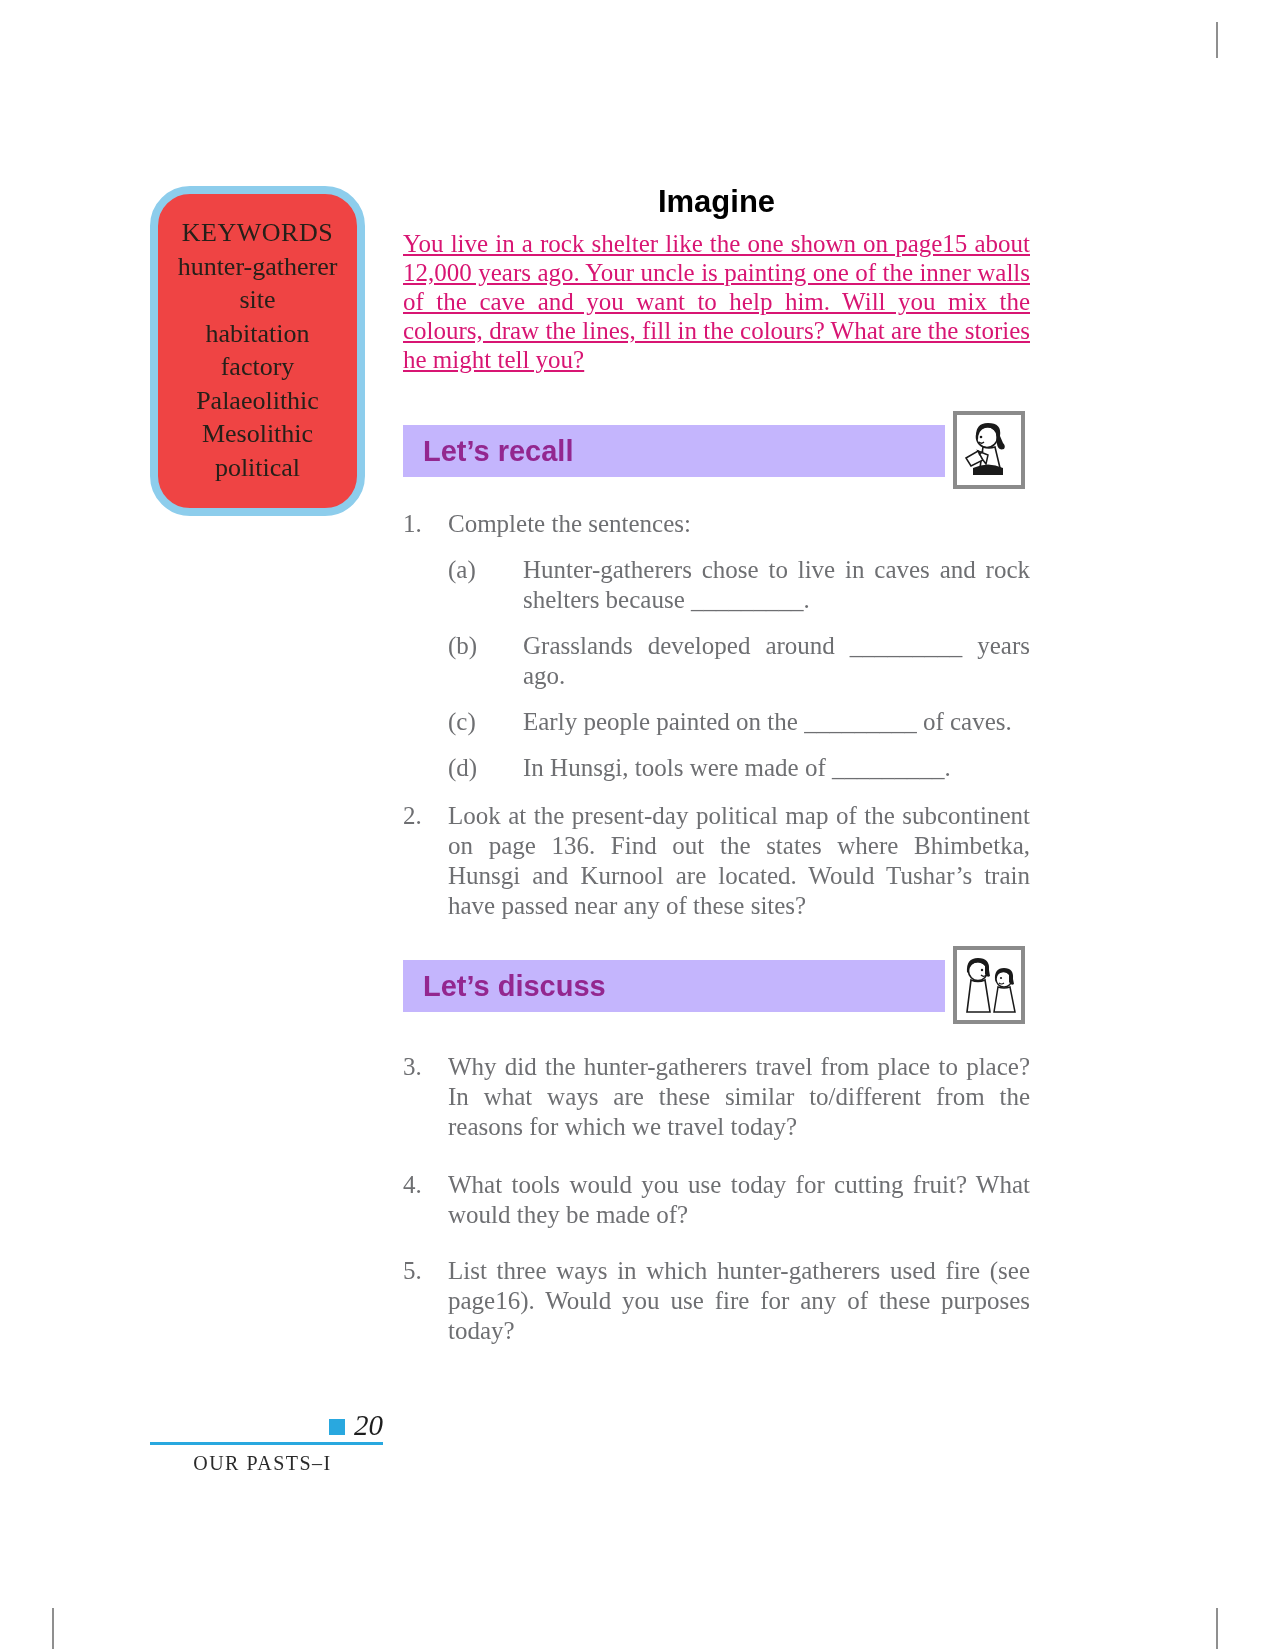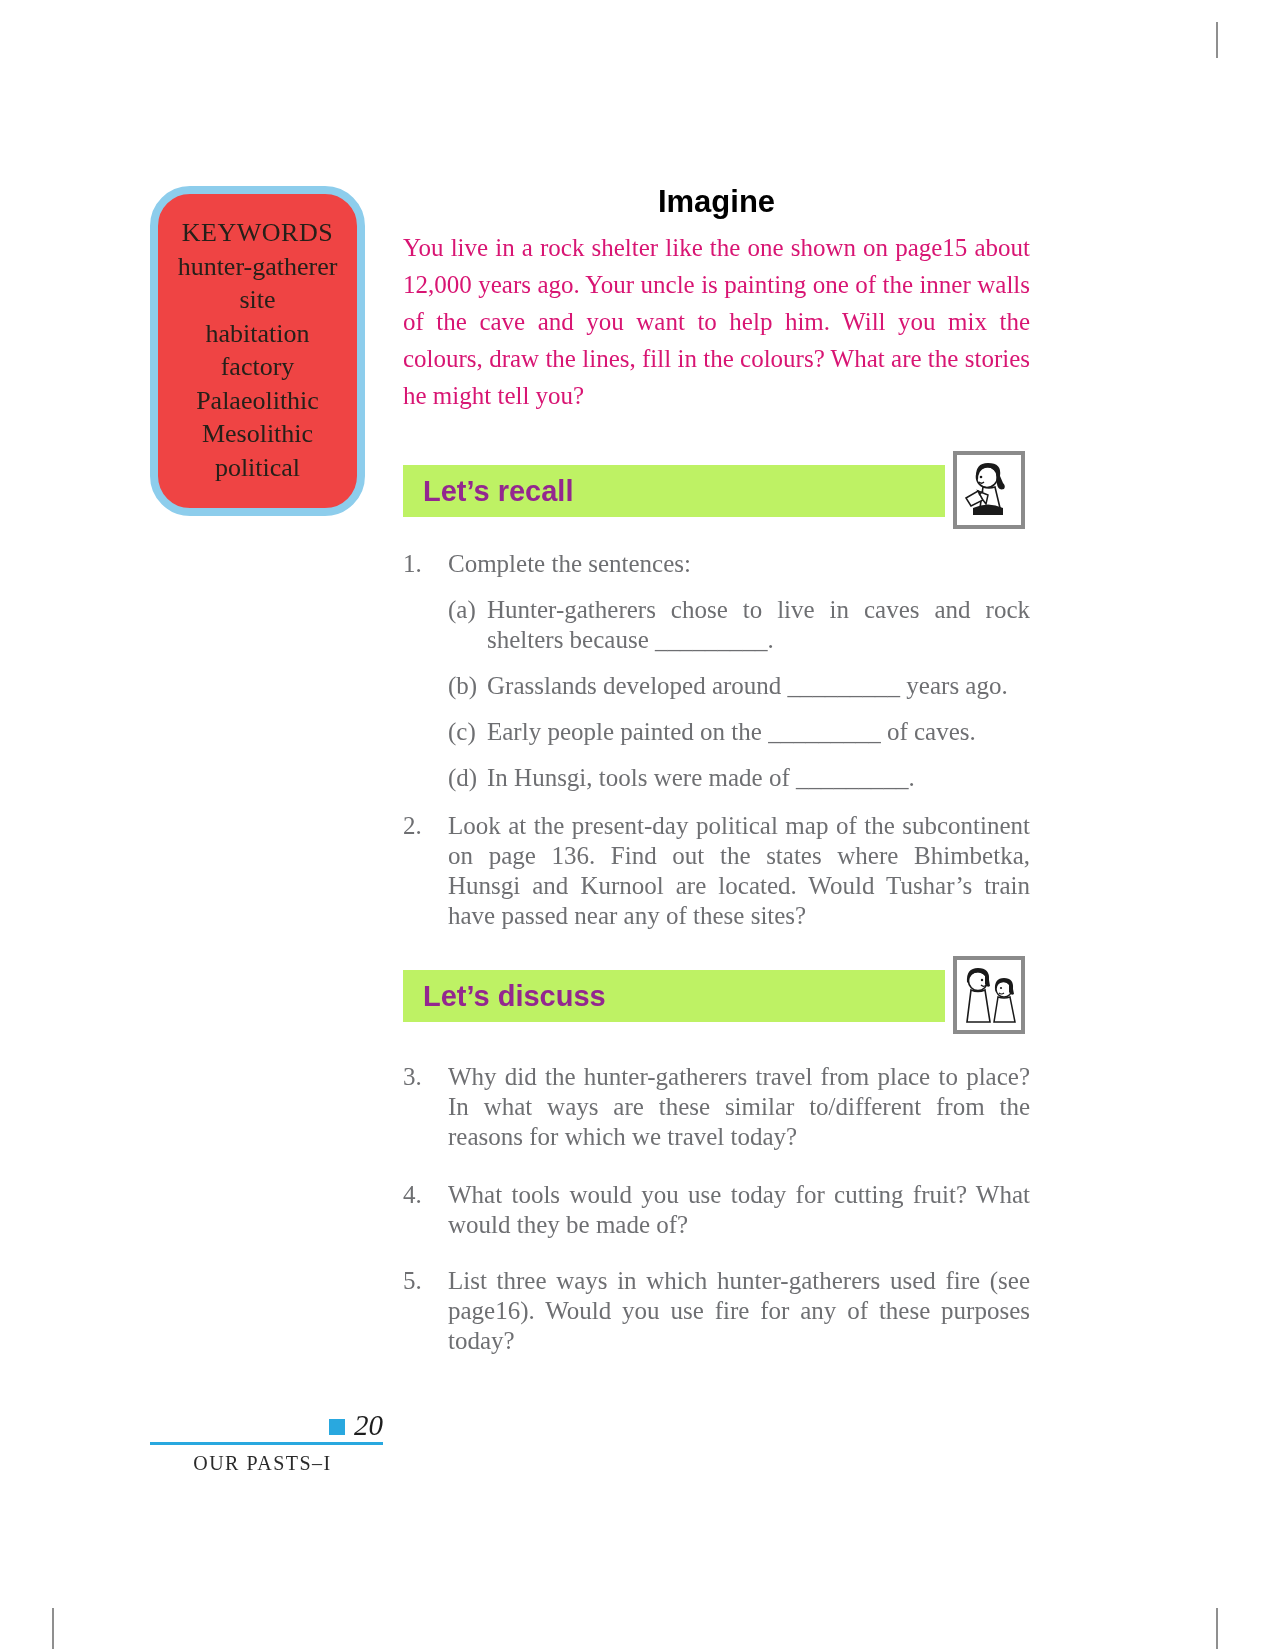--- a/index.html
+++ b/index.html
@@ -22,51 +22,51 @@
   .kw-title { letter-spacing:0.5px; }
 
   
   .main { position:absolute; left:403px; top:185px; width:627px; }
 
   .imagine-title {
     text-align:center; font-family:"Liberation Sans", sans-serif;
     font-weight:bold; font-size:31px; line-height:34px; color:#000000;
   }
   .imagine-body {
-    margin-top:10px; font-size:25px; line-height:37px;
-    color:#d81573; text-align:justify;
+    margin-top:10px; font-size:25px; line-height:29px;
+    color:#d81573; text-align:justify;text-decoration:underline;
   }
 
   .section-row { position:relative; height:78px; }
   .row-recall { margin-top:37px; }
   .row-discuss { margin-top:25px; }
   .banner {
     position:absolute; left:0; top:14px; width:542px; height:52px;
-    background:#bef264; display:flex; align-items:center;
+    background:#c4b5fd; display:flex; align-items:center;
   }
   .banner-title {
     margin-left:20px; font-family:"Liberation Sans", sans-serif;
     font-weight:bold; font-size:29px; color:#93278f;
   }
   .frame {
     position:absolute; left:550px; top:0; width:64px; height:70px;
     border:4px solid #8b8b8b; background:#ffffff; overflow:hidden;
   }
 
   .question { display:flex; color:#6e6f72; font-size:25px; line-height:30px; }
   .q-num { width:45px; flex-shrink:0; }
   .q-body { flex:1; text-align:justify; }
   .q1 { margin-top:20px; }
   .q2 { margin-top:18px; }
   .q3 { margin-top:28px; }
   .q4 { margin-top:28px; }
   .q5 { margin-top:26px; }
   .sub { display:flex; margin-top:16px; }
   .sub-label { width:39px; flex-shrink:0; }
-  .sub-body { flex:1; text-align:justify; }
+  .sub-body { flex:1; text-align:justify;margin-left:36px; }
 
   
   .footer-pageno {
     position:absolute; left:150px; top:1410px; width:233px;
     text-align:right; font-size:29px; color:#1e1e1e; line-height:30px;font-style:italic;
   }
   .footer-square {
     display:inline-block; width:16px; height:16px; background:#29a8df;
     margin-right:9px;
   }

